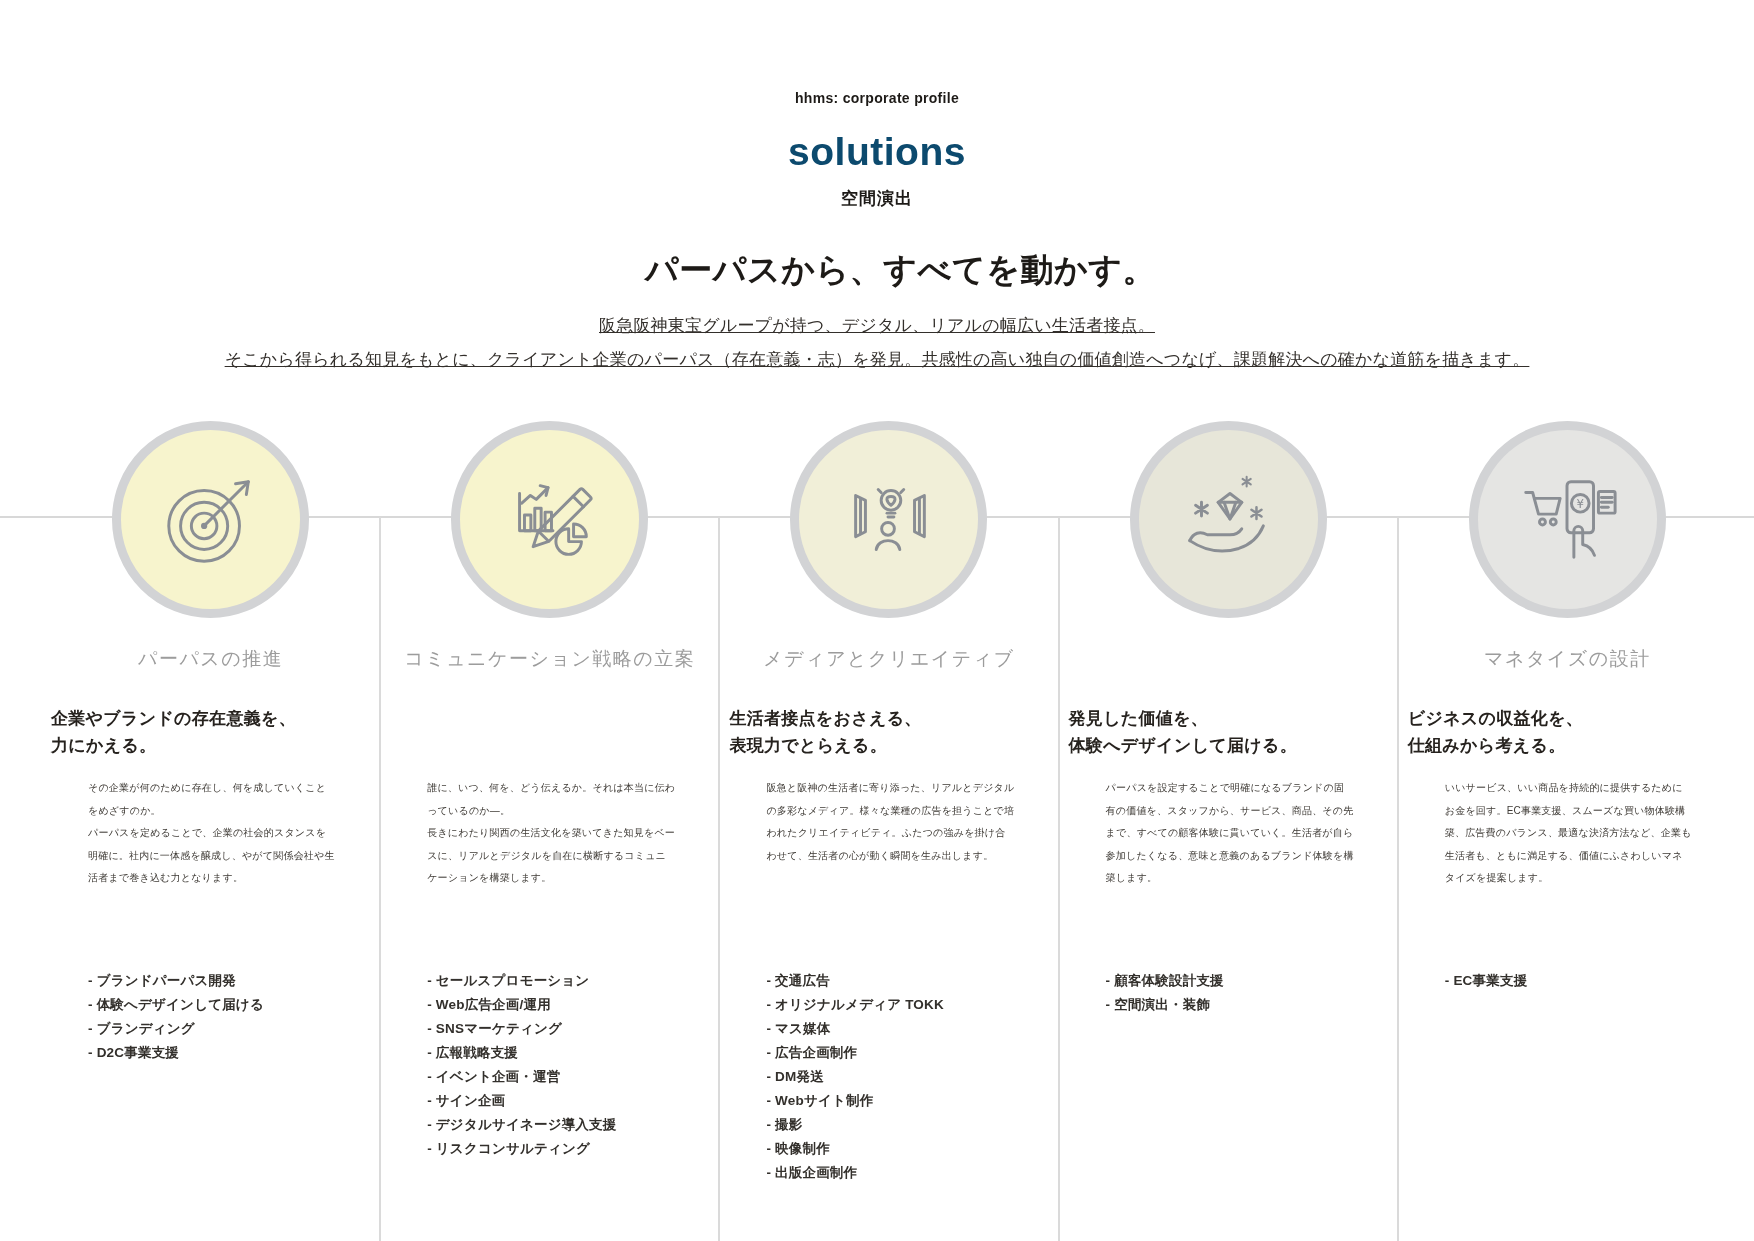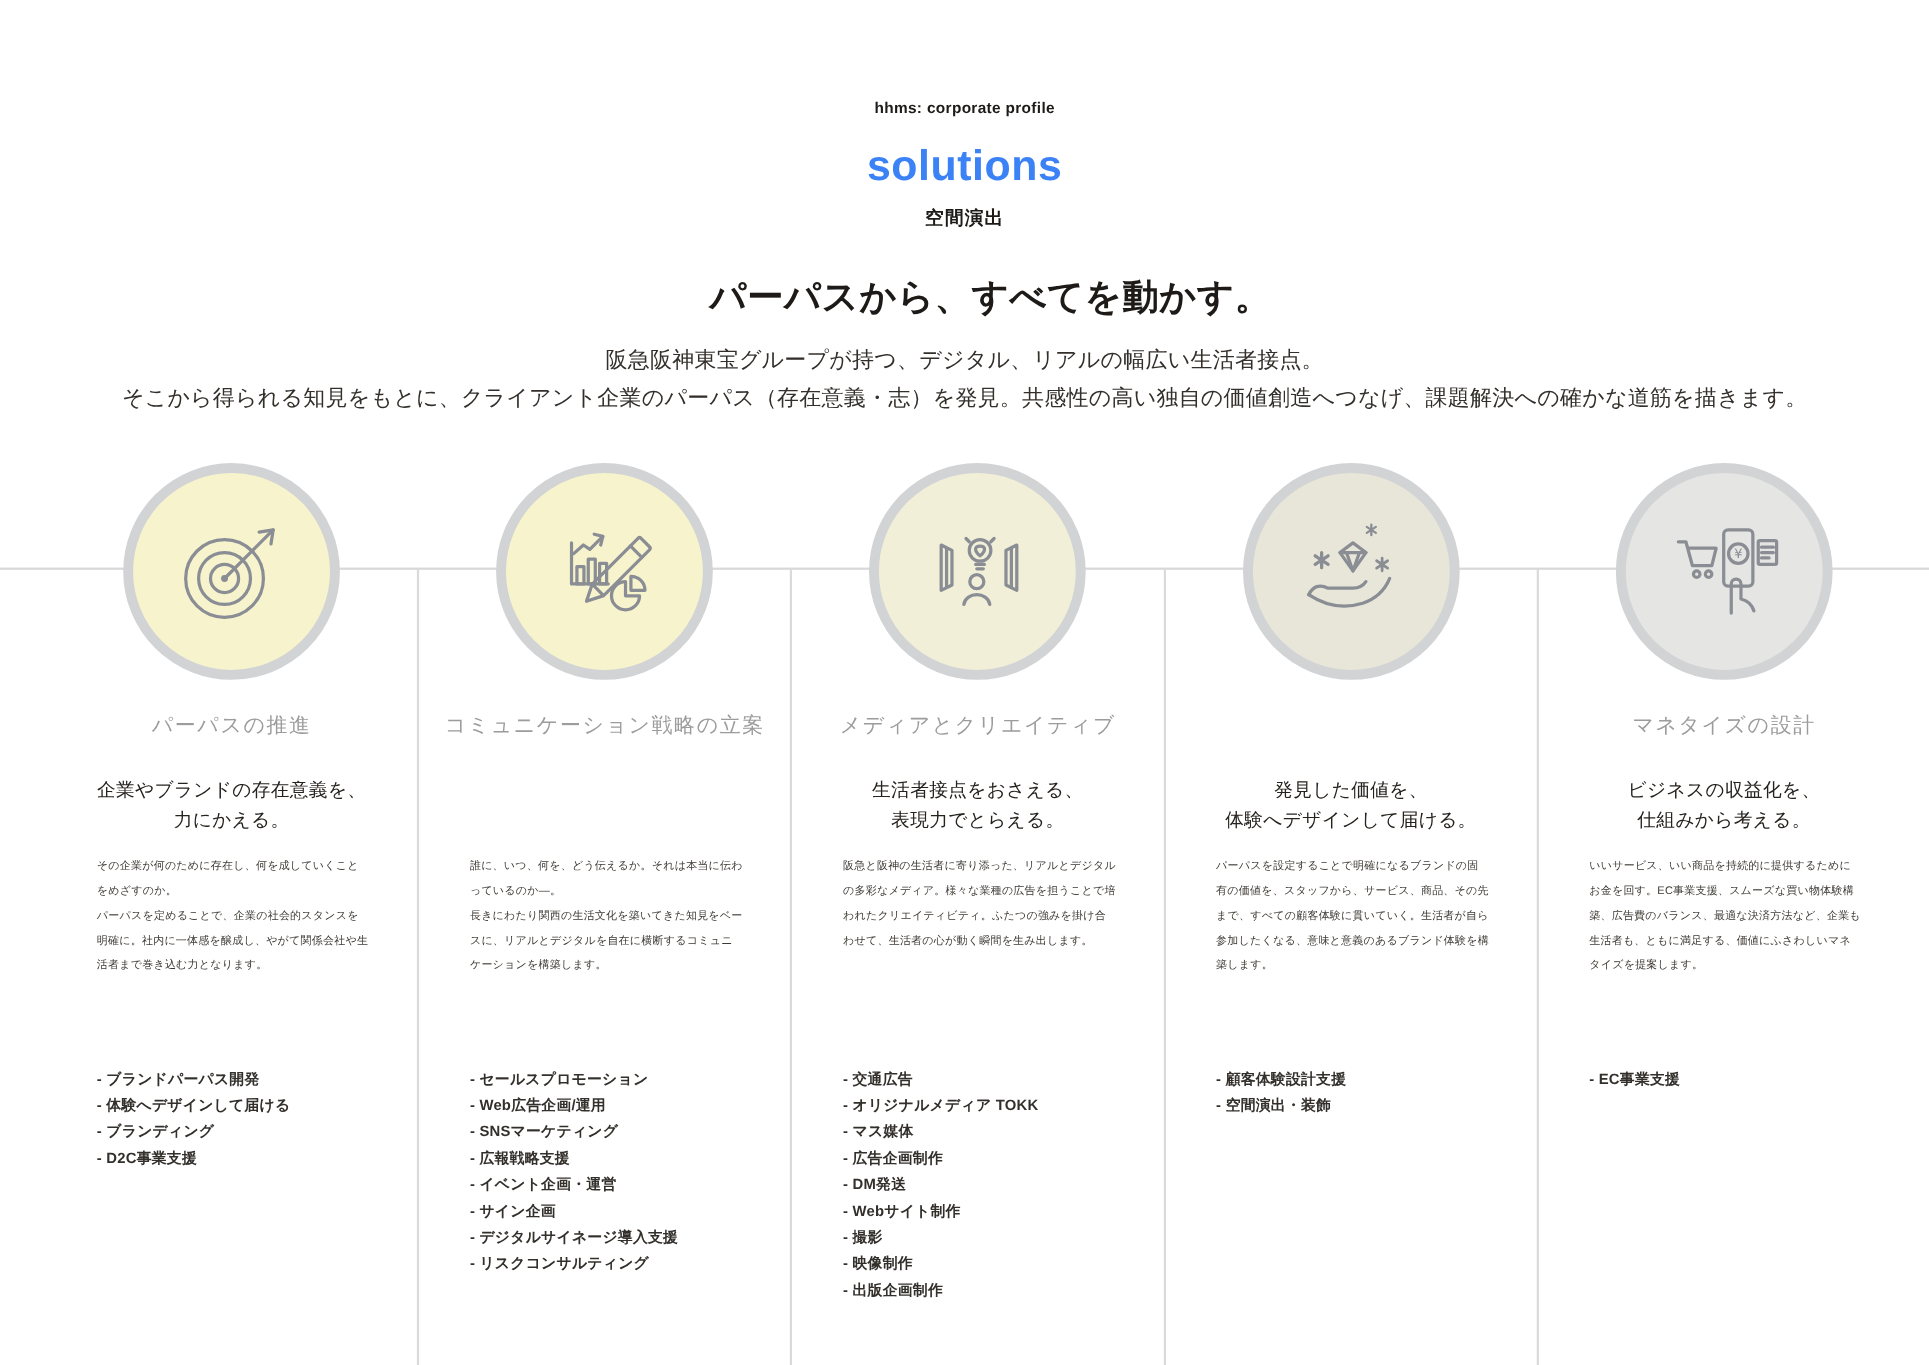--- a/index.html
+++ b/index.html
@@ -3,48 +3,48 @@
 <meta charset="utf-8">
 <style>
   html,body{margin:0;padding:0;background:#ffffff;}
   body{font-family:"Liberation Sans","DejaVu Sans",sans-serif;-webkit-font-smoothing:antialiased;}
   .page{position:relative;width:1754px;height:1241px;background:#fff;overflow:hidden;}
 
   
   .small-title{position:absolute;top:90px;left:0;right:0;text-align:center;
     font-size:14px;font-weight:bold;color:#1d1a17;letter-spacing:.3px;}
   .solutions{position:absolute;top:130px;left:0;right:0;text-align:center;
-    font-size:39px;font-weight:600;color:#3b82f6;letter-spacing:.5px;}
+    font-size:39px;font-weight:600;color:#0c4a6e;letter-spacing:.5px;}
   .section-ja{position:absolute;top:187px;left:0;right:0;text-align:center;
     font-size:17px;font-weight:bold;color:#1d1a17;letter-spacing:1px;}
 
   
   .heading{position:absolute;top:248px;left:0;right:0;text-align:center;
     font-size:33px;font-weight:bold;color:#1d1a17;letter-spacing:.5px;}
   .intro-line{position:absolute;left:0;right:0;text-align:center;
-    font-size:20px;color:#332f2b;letter-spacing:.2px;}
+    font-size:17px;color:#332f2b;letter-spacing:.2px;text-decoration:underline;}
   .intro-line.l1{top:314px;}
   .intro-line.l2{top:348px;}
 
   
   .hline{position:absolute;left:0;right:0;top:516px;height:2px;background:#d8d8d8;z-index:1;}
   .vline{position:absolute;top:517px;bottom:0;width:2px;background:#dadada;z-index:1;}
   .vline.v1{left:379px;} .vline.v2{left:718px;} .vline.v3{left:1058px;} .vline.v4{left:1397px;}
 
   
   .columns{position:absolute;left:41px;top:421px;width:1696px;height:820px;display:flex;z-index:2;}
   .col{position:relative;width:339.2px;height:100%;}
   .circle{position:relative;width:197px;height:197px;margin:0 auto;border-radius:50%;
     border:9px solid #d2d3d5;box-sizing:border-box;background:#f0eed6;
     display:flex;align-items:center;justify-content:center;}
   .circle svg{display:block;}
   .col-title{position:absolute;top:225px;left:0;right:0;margin:0;text-align:center;
     font-size:19px;font-weight:normal;color:#9c9c9c;letter-spacing:1.5px;}
-  .col-sub{position:absolute;top:284px;left:10px;right:10px;text-align:center;
-    font-size:17px;font-weight:normal;color:#26221e;line-height:27px;white-space:pre-line;letter-spacing:.3px;}
+  .col-sub{position:absolute;top:284px;left:10px;right:10px;
+    font-size:17px;font-weight:bold;color:#26221e;line-height:27px;white-space:pre-line;letter-spacing:.3px;}
   .col-body{position:absolute;top:356px;left:47px;right:44px;margin:0;text-align:left;
     font-size:10px;color:#3e3a35;line-height:22.6px;white-space:pre-line;letter-spacing:.2px;}
   .col-services{position:absolute;top:548px;left:47px;right:30px;margin:0;padding:0;list-style:none;}
   .col-services li{font-size:13.5px;font-weight:bold;color:#33302c;line-height:24px;letter-spacing:.2px;}
   .col-services li::before{content:"- ";}
   .ic{stroke:#8a8e94;fill:none;stroke-width:3;stroke-linecap:round;stroke-linejoin:round;}
 </style>
 </head>
 <body>
 

